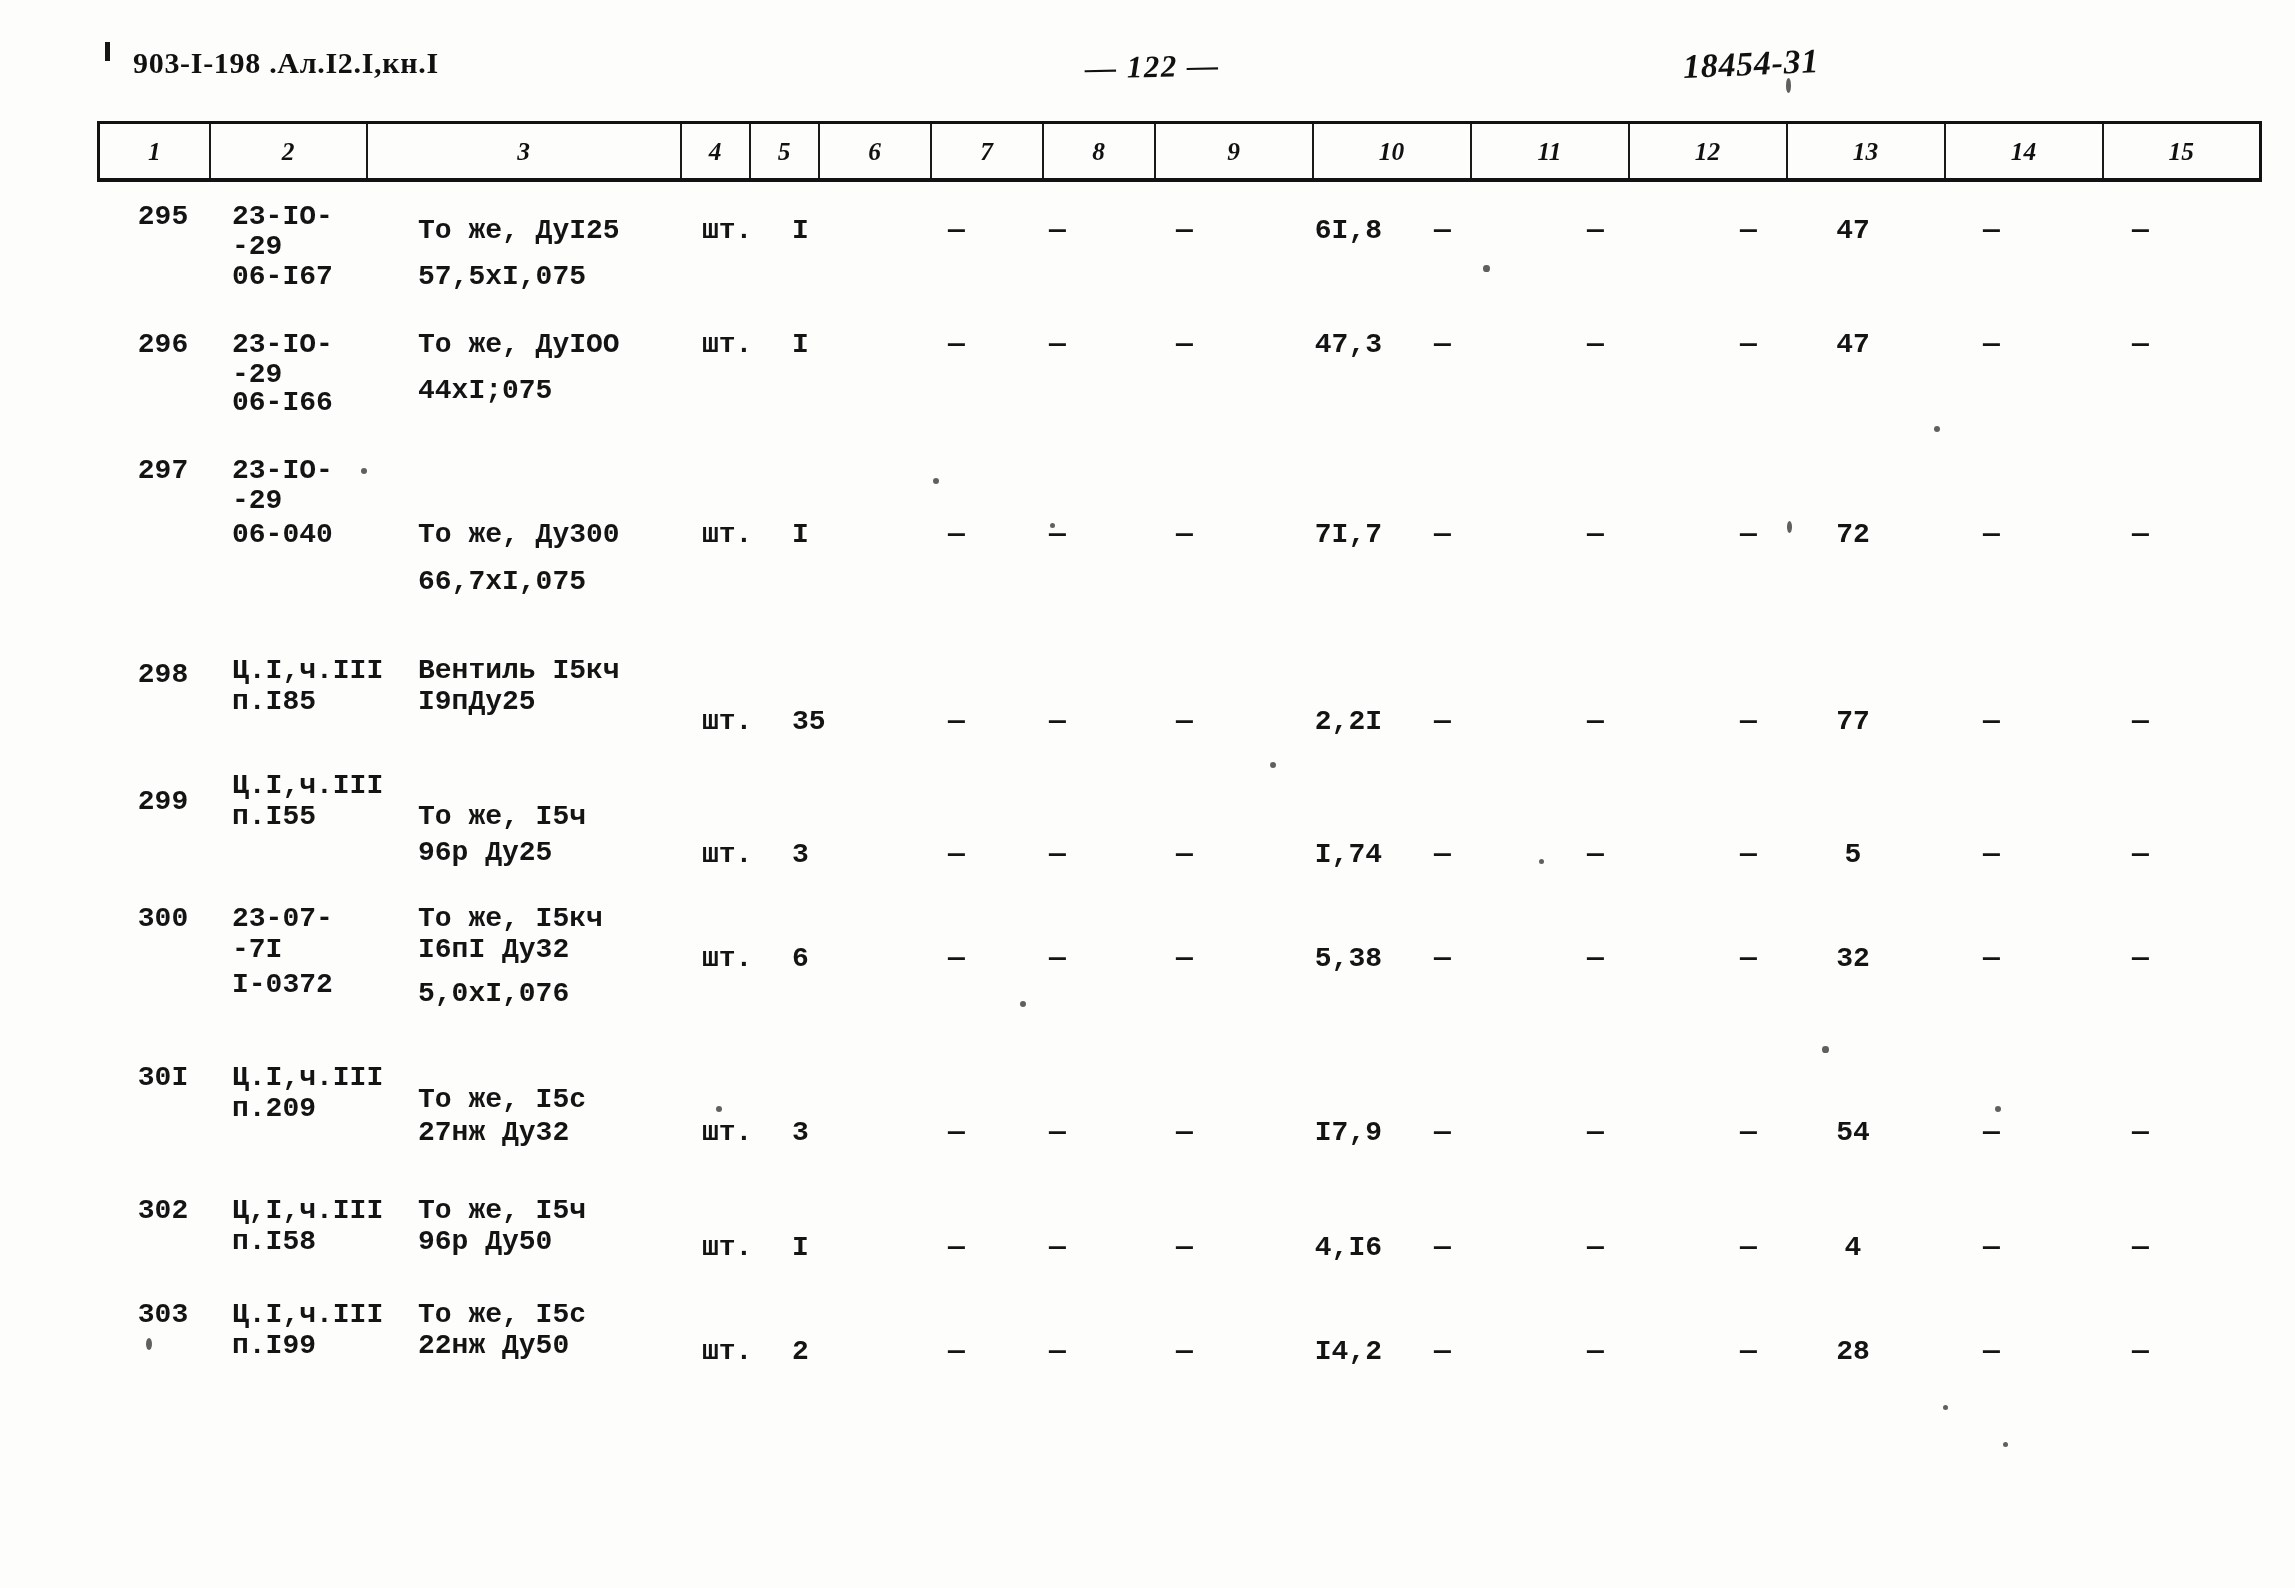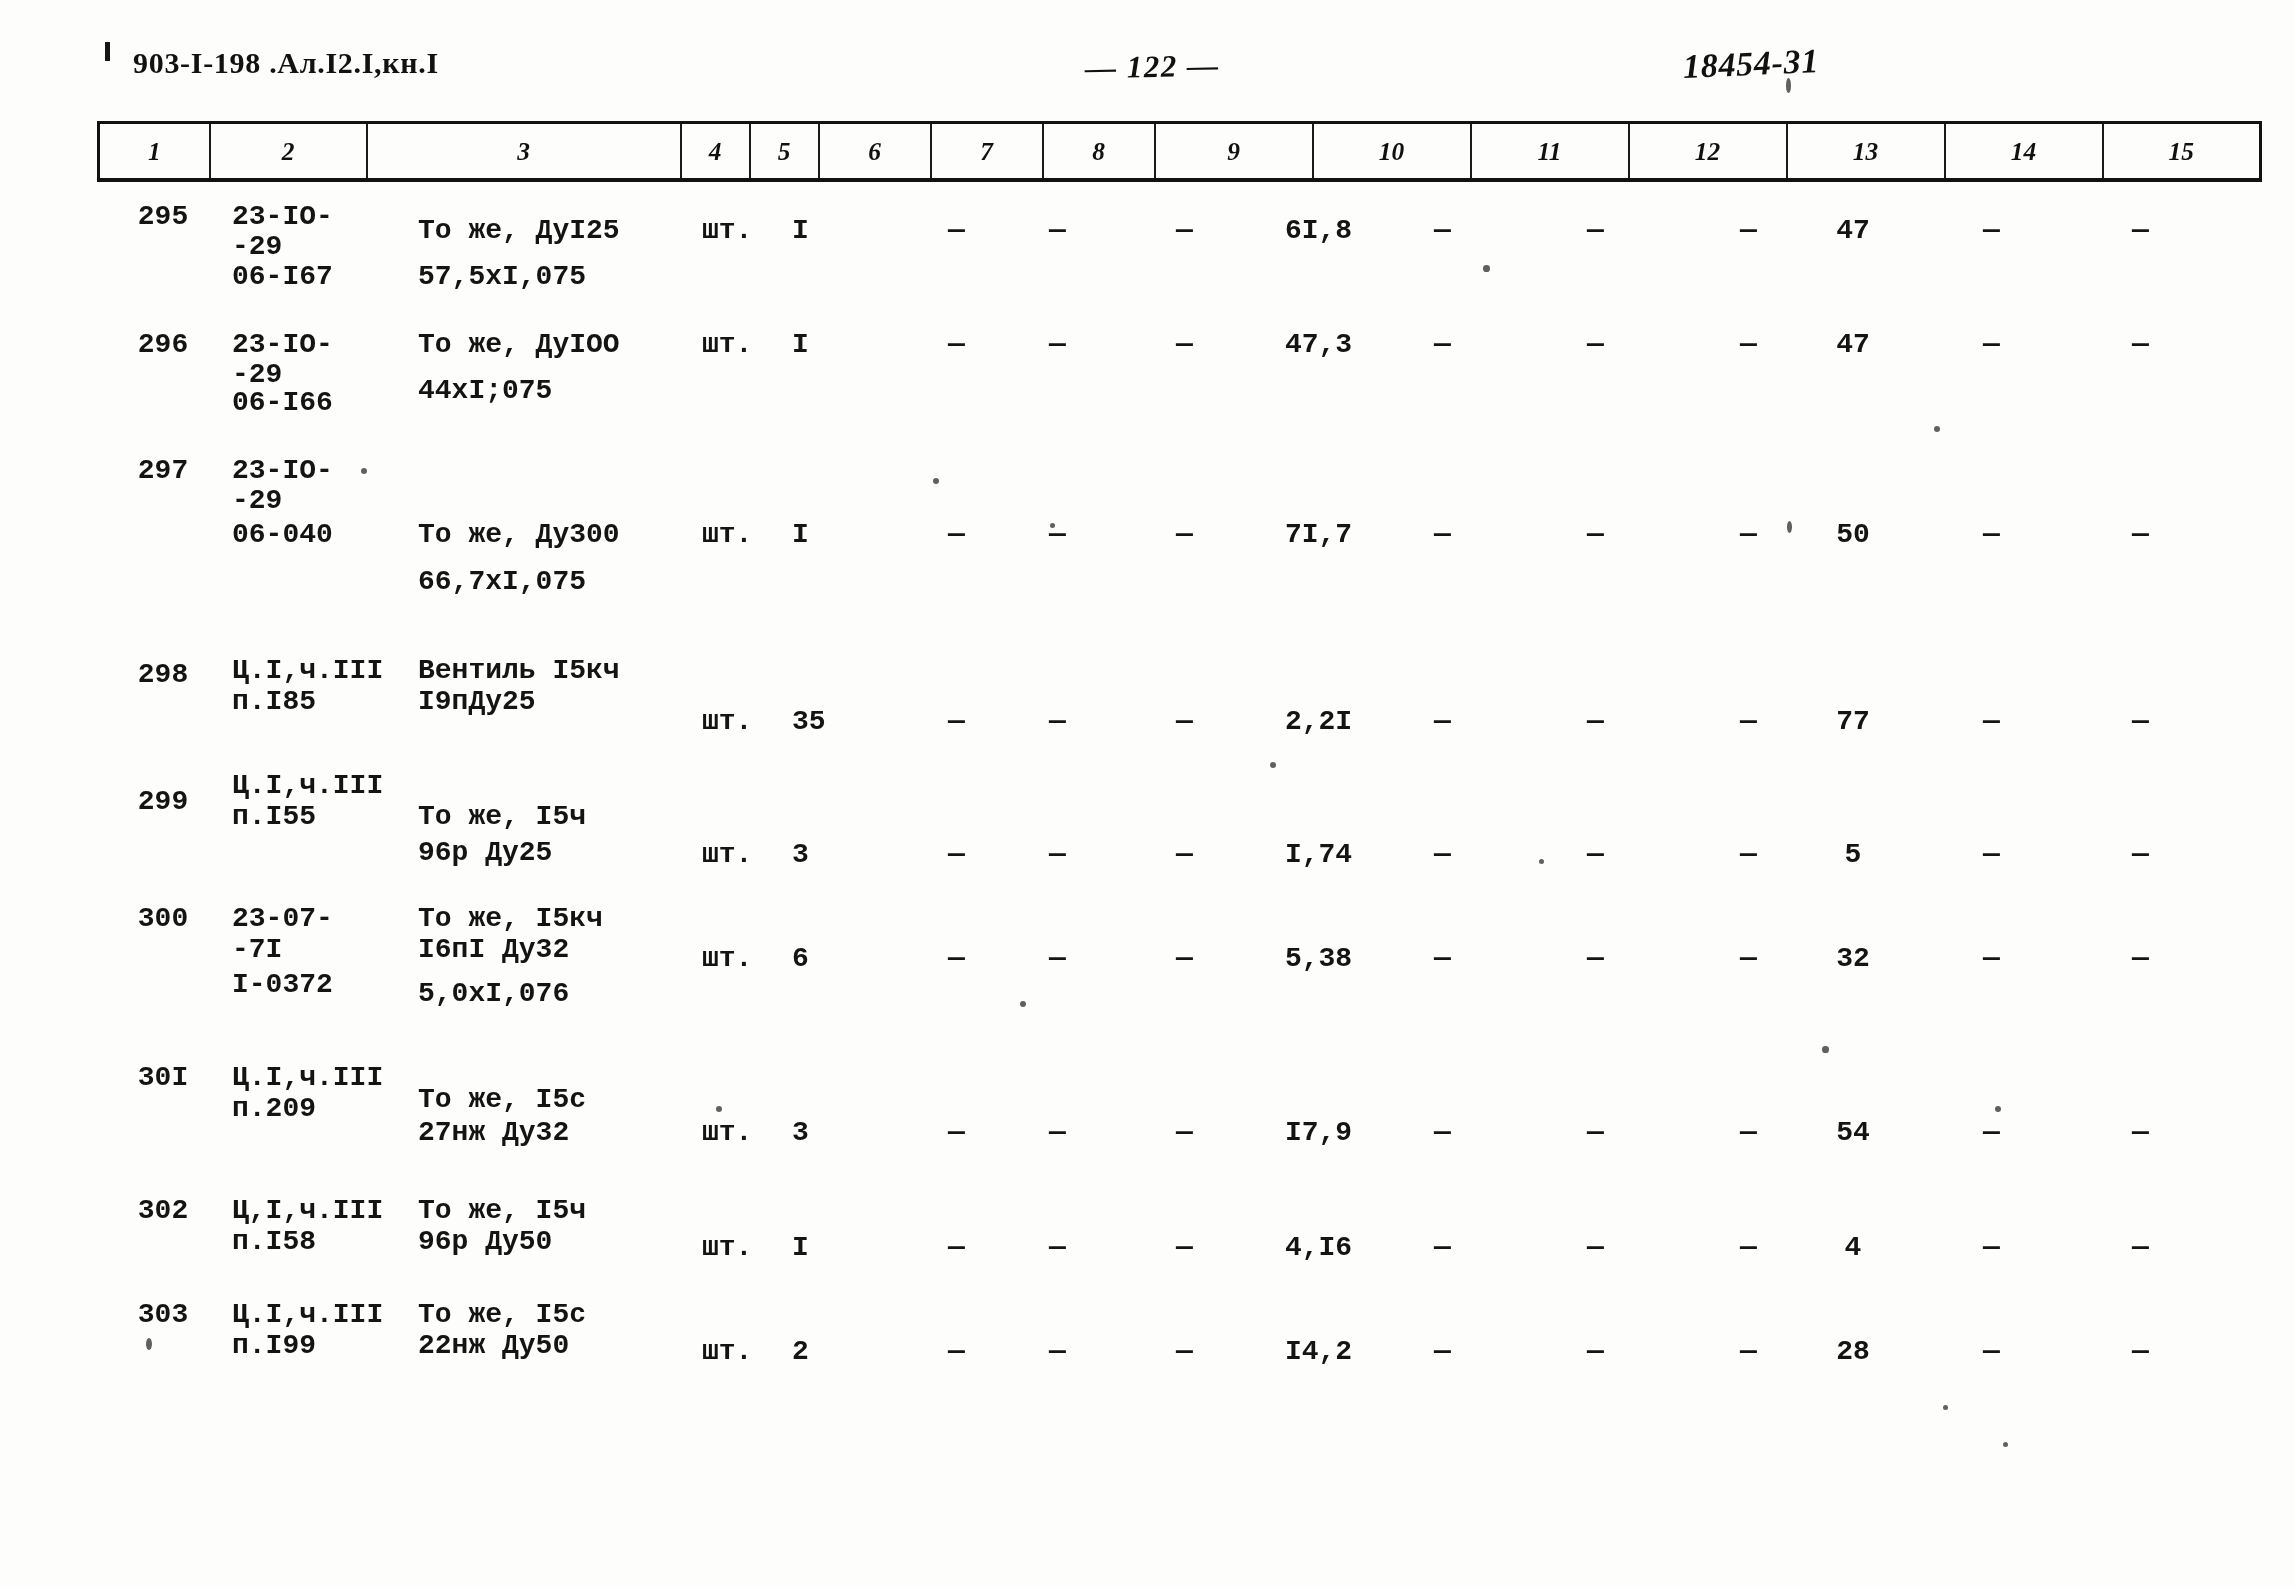--- a/index.html
+++ b/index.html
@@ -126,21 +126,21 @@
 
   
   .c1  { left: 118px;  width: 90px; text-align: center; }
   .c2  { left: 232px;  width: 172px; text-align: left; }
   .c3  { left: 418px;  width: 284px; text-align: left; }
   .c4  { left: 702px;  width: 82px; text-align: left; }
   .c5  { left: 792px; width: 60px;  text-align: left; }
   .c6  { left: 923px; width: 67px;  text-align: center; }
   .c7  { left: 1024px; width: 67px;  text-align: center; }
   .c8  { left: 1151px; width: 67px;  text-align: center; }
-  .c9  { left: 1255px; width: 127px; text-align: center; }
+  .c9  { left: 1255px; width: 127px; text-align: right; }
   .c10 { left: 1409px; width: 67px;  text-align: center; }
   .c11 { left: 1562px; width: 67px;  text-align: center; }
   .c12 { left: 1715px; width: 67px;  text-align: center; }
   .c13 { left: 1808px; width: 90px; text-align: center; }
   .c14 { left: 1958px; width: 67px;  text-align: center; }
   .c15 { left: 2107px; width: 67px;  text-align: center; }
 </style>
 </head>
 <body>
 
@@ -245,21 +245,21 @@
       <div class="cell c3" style="top:111px">66,7xI,075</div>
       <div class="cell c4" style="top:64px">шт.</div>
       <div class="cell c5" style="top:64px">I</div>
       <div class="cell c6" style="top:64px">—</div>
       <div class="cell c7" style="top:64px">—</div>
       <div class="cell c8" style="top:64px">—</div>
       <div class="cell c9" style="top:64px">7I,7</div>
       <div class="cell c10" style="top:64px">—</div>
       <div class="cell c11" style="top:64px">—</div>
       <div class="cell c12" style="top:64px">—</div>
-      <div class="cell c13" style="top:64px">50</div>
+      <div class="cell c13" style="top:64px">72</div>
       <div class="cell c14" style="top:64px">—</div>
       <div class="cell c15" style="top:64px">—</div>
     </div>
 
     <div class="row" style="top:475px">
       <div class="cell c1" style="top:4px">298</div>
       <div class="cell c2" style="top:0px">Ц.I,ч.III</div>
       <div class="cell c2" style="top:31px">п.I85</div>
       <div class="cell c3" style="top:0px">Вентиль I5кч</div>
       <div class="cell c3" style="top:31px">I9пДу25</div>

